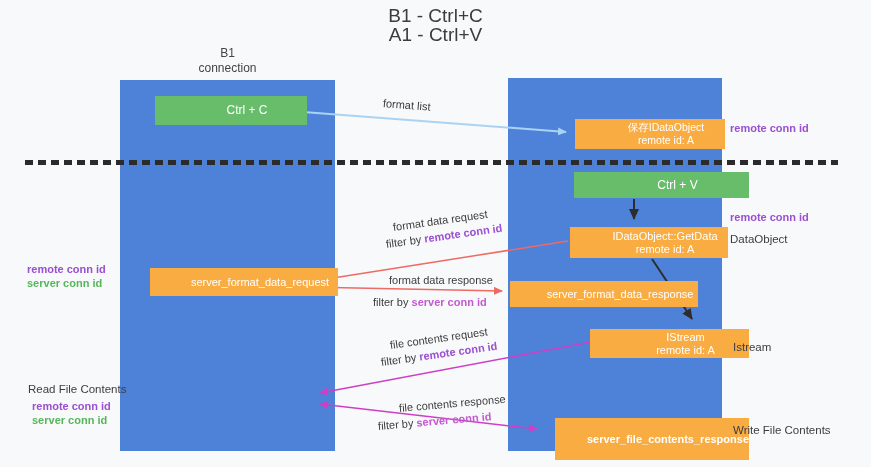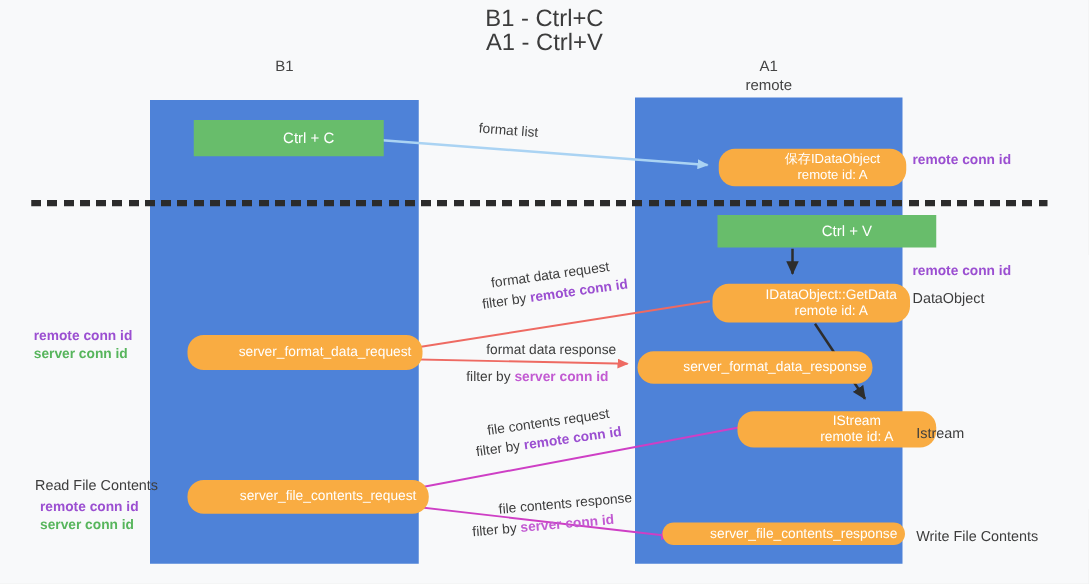--- a/index.html
+++ b/index.html
@@ -13,30 +13,30 @@
   .hdr-left{left:120px;width:215px;}
   .hdr-right{left:508px;width:214px;}
   .col{background:#4e82d8;}
   .col-left{left:120px;top:80px;width:215px;height:371px;}
   .col-right{left:508px;top:78px;width:214px;height:373px;}
   .dash{left:25px;top:160px;width:813px;height:5px;
     background:repeating-linear-gradient(90deg,#2b2b2b 0 8px,transparent 8px 13px);}
   .box{display:flex;flex-direction:column;align-items:center;justify-content:center;
     text-align:center;color:#fff;font-size:11px;line-height:13px;z-index:3;padding-left:32px;}
   .green{background:#68bd6b;}
-  .orange{background:#f9ac42;border-radius:13px;}
+  .orange{background:#f9ac42;}
   .b-ctrlc{left:155px;top:96px;width:120px;height:29px;font-size:12px;}
   .b-ctrlv{left:574px;top:172px;width:143px;height:26px;font-size:12px;}
   .b-save{left:575px;top:119px;width:118px;height:30px;font-size:10.5px;}
   .b-getdata{left:570px;top:227px;width:126px;height:31px;}
   .b-istream{left:590px;top:329px;width:127px;height:29px;}
   .b-fmtreq{left:150px;top:268px;width:156px;height:28px;}
   .b-fmtresp{left:510px;top:281px;width:156px;height:26px;}
   .b-filereq{left:150px;top:384px;width:161px;height:27px;}
-  .b-fileresp{left:530px;top:418px;width:162px;height:18px;}
+  .b-fileresp{left:555px;top:418px;width:162px;height:42px;font-weight:bold;}
   .lbl{font-size:11px;white-space:nowrap;z-index:4;}
   .blk{color:#3d3d3d;font-size:11.5px;}
   .purple{color:#9b4fd1;font-weight:bold;}
   .greenlbl{color:#57b55c;font-weight:bold;}
   .orchid{color:#c25ad2;font-weight:bold;}
   .rot8{transform:rotate(-8deg);transform-origin:left center;}
   .rot5{transform:rotate(-5deg);transform-origin:left center;}
   .rot4{transform:rotate(4.5deg);transform-origin:left center;}
   svg.overlay{position:absolute;left:0;top:0;width:871px;height:467px;z-index:2;}
 </style>
@@ -45,24 +45,21 @@
 
 <div class="canvas">
 
   <div class="abs title">
     <div>B1 - Ctrl+C</div>
     <div>A1 - Ctrl+V</div>
   </div>
 
   <div class="abs colhdr hdr-left">
     <div>B1</div>
-  </div>
-  <div class="abs colhdr hdr-right">
-    <div>A1</div>
-    <div>remote</div>
+    <div>connection</div>
   </div>
 
   <div class="abs col col-left"></div>
   <div class="abs col col-right"></div>
 
   <div class="abs dash"></div>
 
   <svg class="overlay">
     <defs>
       <marker id="m-lb" markerWidth="9" markerHeight="8" refX="8" refY="4" orient="auto" markerUnits="userSpaceOnUse">
@@ -105,23 +102,20 @@
   <div class="abs box orange b-istream">
     <div>IStream</div>
     <div>remote id: A</div>
   </div>
   <div class="abs box orange b-fmtreq">
     <span>server_format_data_request</span>
   </div>
   <div class="abs box orange b-fmtresp">
     <span>server_format_data_response</span>
   </div>
-  <div class="abs box orange b-filereq">
-    <span>server_file_contents_request</span>
-  </div>
   <div class="abs box orange b-fileresp">
     <span>server_file_contents_response</span>
   </div>
 
   <div class="abs lbl rot4" style="left:383px;top:97px;">format list</div>
 
   <div class="abs lbl rot8" style="left:393px;top:221px;">format data request</div>
   <div class="abs lbl rot8" style="left:386px;top:238px;">
     <span>filter by </span><span class="purple">remote conn id</span>
   </div>

